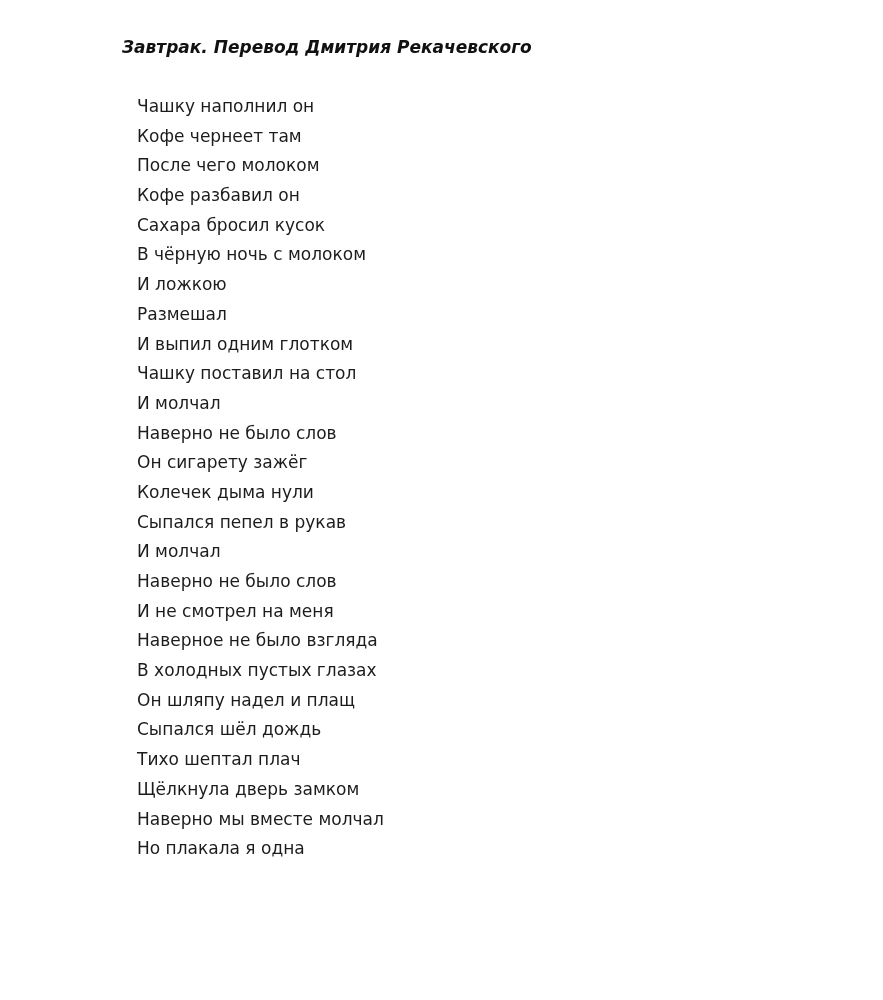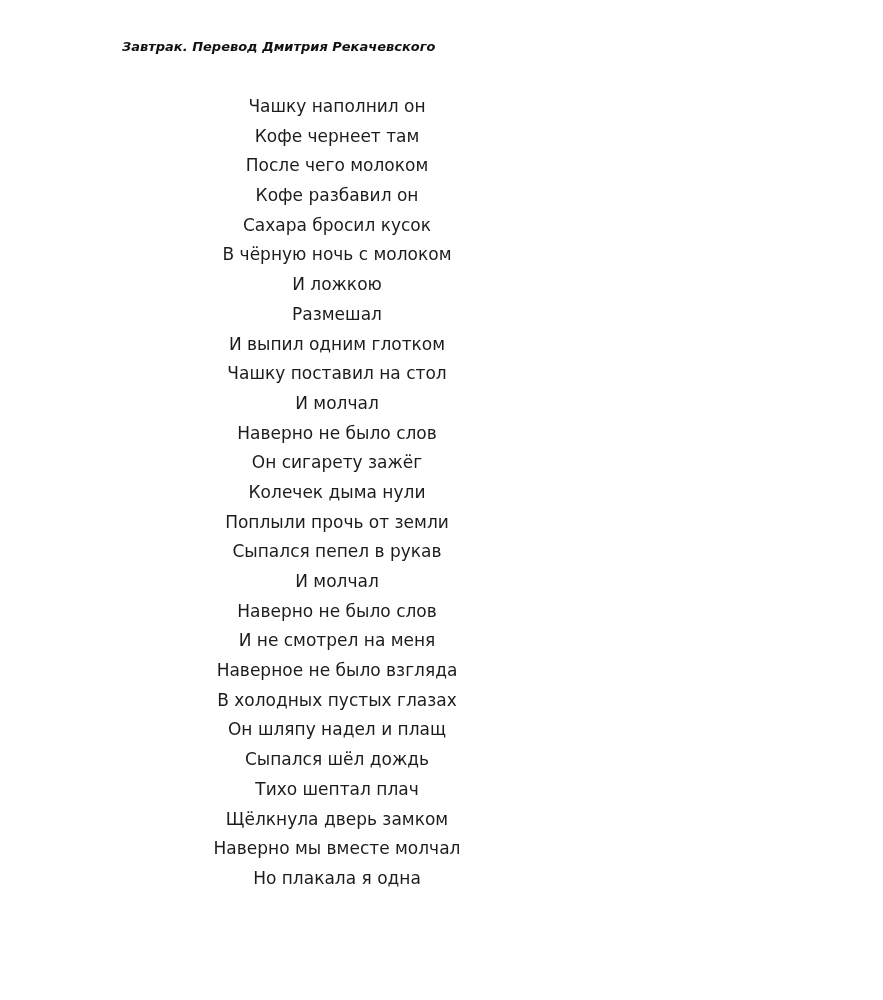--- a/index.html
+++ b/index.html
@@ -12,36 +12,36 @@
       height: 1000px;
       position: relative;
       overflow: hidden;
       font-family: "DejaVu Sans", sans-serif;
       color: #1c1c1c;
     }
     .title {
       position: absolute;
       left: 122px;
       top: 36px;
-      font-size: 13px;
+      font-size: 17px;
       font-weight: bold;
       font-style: italic;
       white-space: nowrap;
       line-height: 22px;
       color: #111111;
     }
     .poem {
       position: absolute;
       left: 137px;
       width: 400px;
       top: 92px;
       margin: 0;
       padding: 0;
       list-style: none;
-      text-align: center;
+      text-align: left;
     }
     .poem .line {
       font-size: 17px;
       line-height: 29.7px;
       height: 29.7px;
       white-space: nowrap;
     }
   </style>
 </head>
 <body>
@@ -56,21 +56,20 @@
   <li class="line">Сахара бросил кусок</li>
   <li class="line">В чёрную ночь с молоком</li>
   <li class="line">И ложкою</li>
   <li class="line">Размешал</li>
   <li class="line">И выпил одним глотком</li>
   <li class="line">Чашку поставил на стол</li>
   <li class="line">И молчал</li>
   <li class="line">Наверно не было слов</li>
   <li class="line">Он сигарету зажёг</li>
   <li class="line">Колечек дыма нули</li>
-  <li class="line">Поплыли прочь от земли</li>
   <li class="line">Сыпался пепел в рукав</li>
   <li class="line">И молчал</li>
   <li class="line">Наверно не было слов</li>
   <li class="line">И не смотрел на меня</li>
   <li class="line">Наверное не было взгляда</li>
   <li class="line">В холодных пустых глазах</li>
   <li class="line">Он шляпу надел и плащ</li>
   <li class="line">Сыпался шёл дождь</li>
   <li class="line">Тихо шептал плач</li>
   <li class="line">Щёлкнула дверь замком</li>

